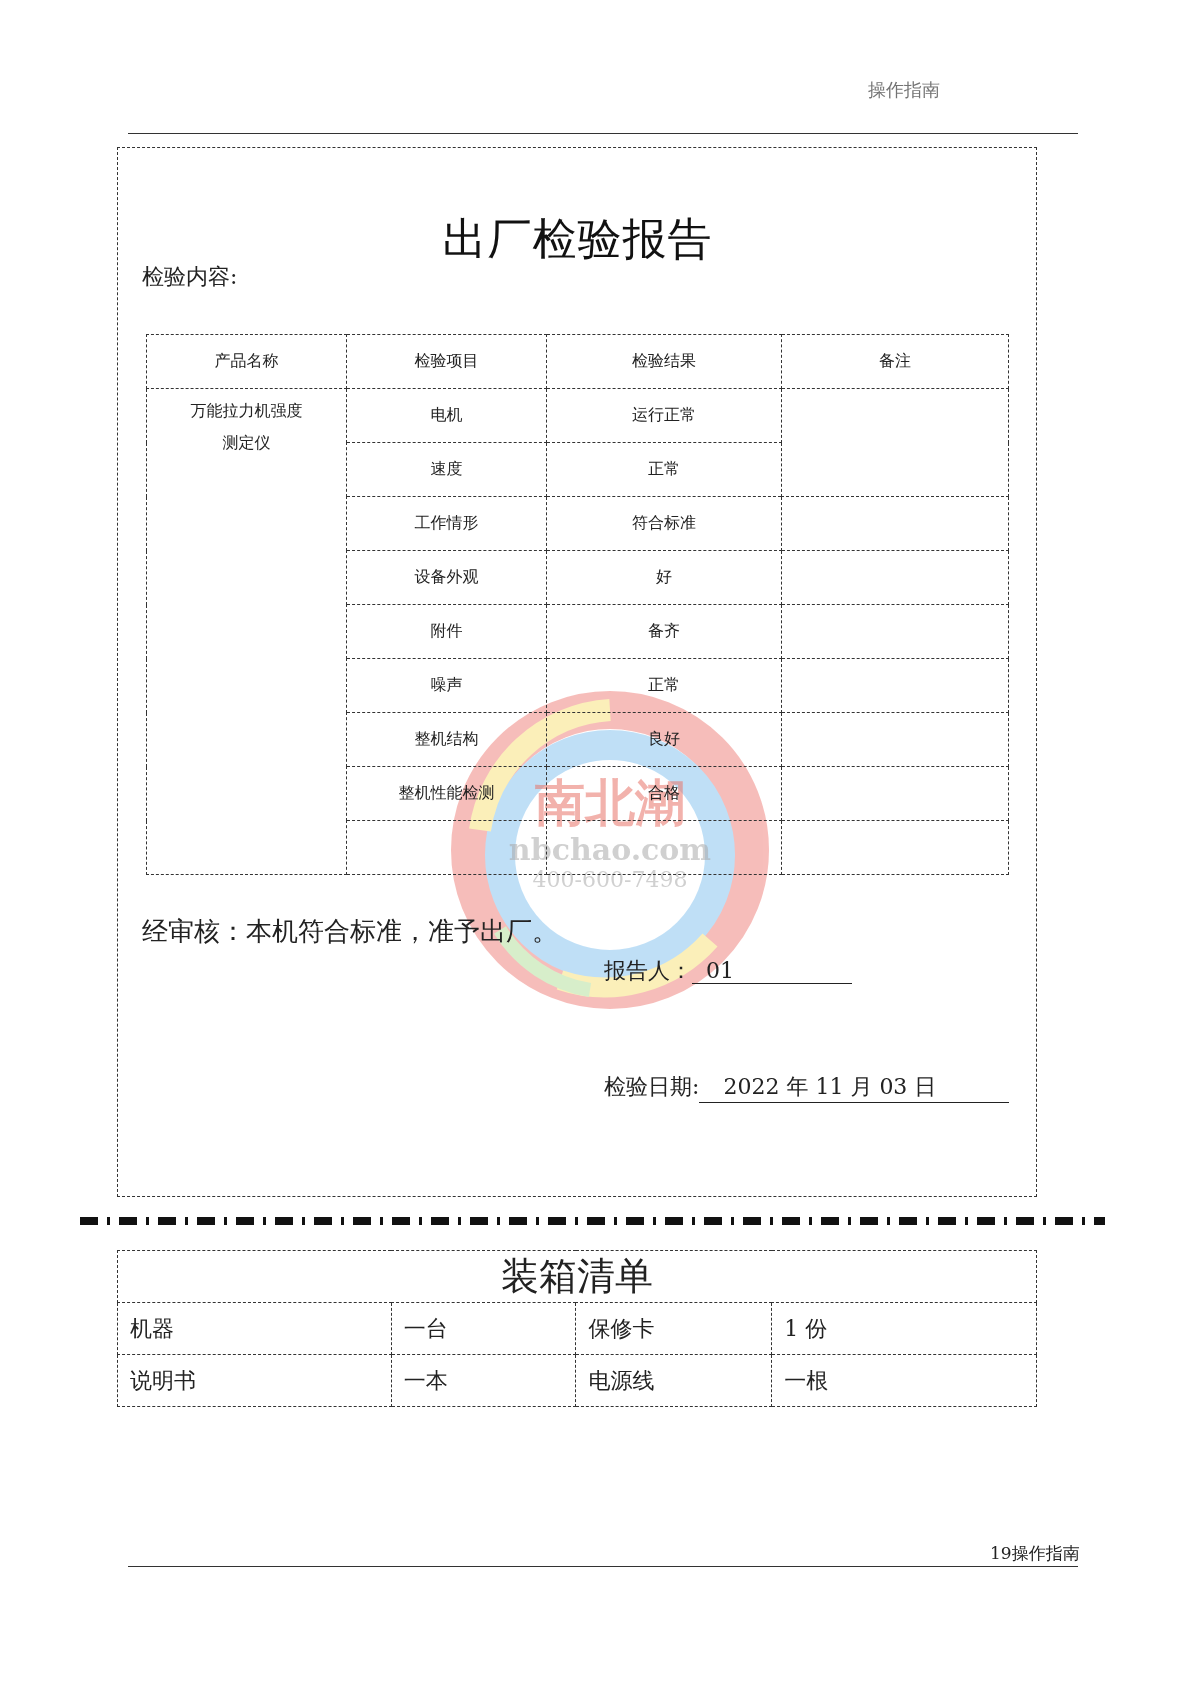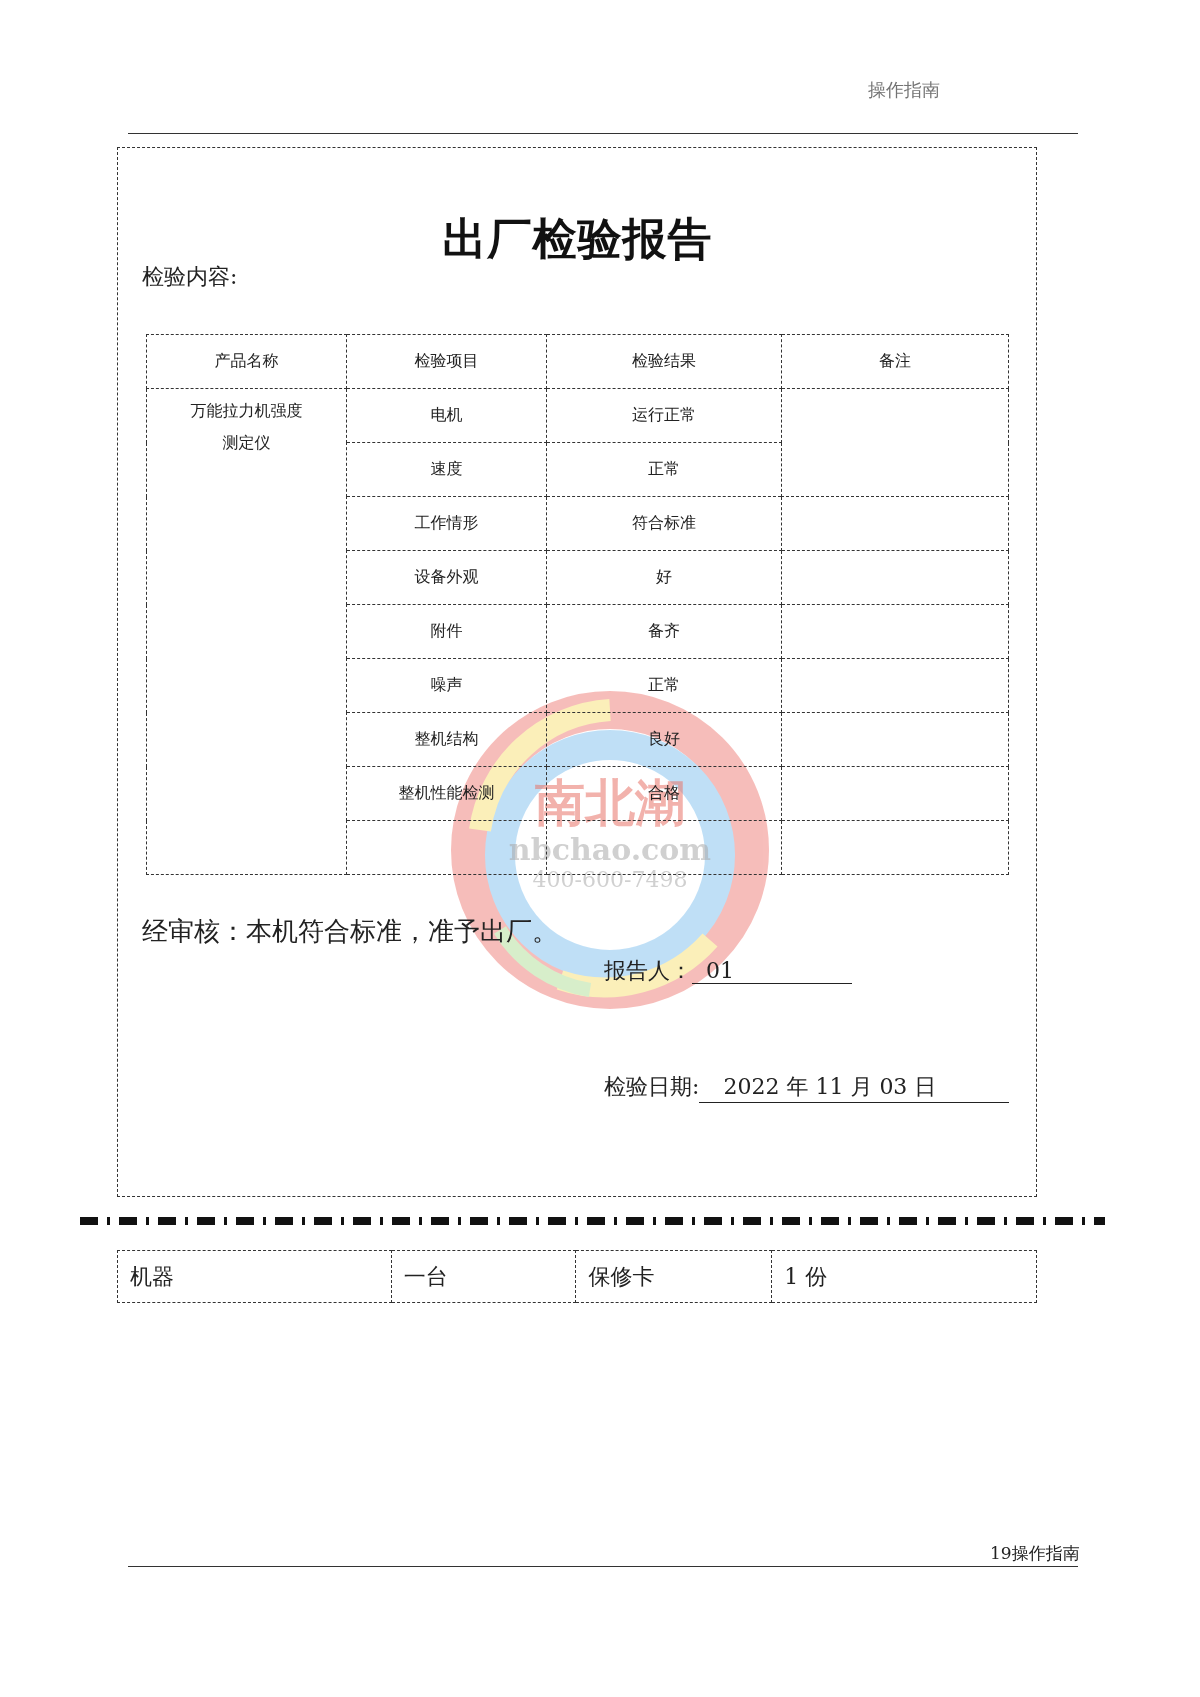--- a/index.html
+++ b/index.html
@@ -4,21 +4,21 @@
 <style>
   html, body { margin:0; padding:0; background:#ffffff; }
   body { width:1200px; height:1697px; position:relative; overflow:hidden;
          font-family:"DejaVu Serif","Liberation Serif",serif; color:#222; }
   .abs { position:absolute; }
   .running-head { left:868px; top:78px; font-size:18px; color:#737373; }
   .rule { height:0; border-top:1.5px solid #333; }
   .report-box { left:117px; top:147px; width:920px; height:1050px;
                 border:1px dashed #333; box-sizing:border-box; }
   .report-title { left:0; width:1155px; top:210px; text-align:center;
-                  font-size:44px; font-weight:bold; color:#111; letter-spacing:1px; }
+                  font-size:44px; font-weight:normal; color:#111; letter-spacing:1px; }
   .label-inspect { left:142px; top:262px; font-size:22px; }
   table.insp { position:absolute; left:146px; top:334px; border-collapse:collapse; }
   table.insp td { border:1px dashed #333; text-align:center; font-size:16px;
                   height:53px; padding:0; vertical-align:middle; }
   table.insp td.prod { vertical-align:top; padding-top:6px; line-height:32px; }
   .approve { left:142px; top:914px; font-size:26px; }
   .sign { font-size:22px; }
   .uline { display:inline-block; border-bottom:1.5px solid #222; }
   .cut-line2 { left:80px; top:1217px; width:1025px; height:8px;
     background: repeating-linear-gradient(90deg,#111 0 18px,transparent 18px 27px,#111 27px 30px,transparent 30px 39px); }
@@ -129,23 +129,32 @@
 <div class="abs cut-line2"></div>
 
 <table class="pack">
   <colgroup>
     <col style="width:274px">
       <col style="width:185px">
       <col style="width:196px">
       <col style="width:265px">
   </colgroup>
   <tbody>
+      <tr>
+    <td class="pack-title" colspan="4">装箱清单</td>
+  </tr>
   <tr>
     <td>机器</td>
     <td>一台</td>
     <td>保修卡</td>
     <td>1 份</td>
+  </tr>
+  <tr>
+    <td>说明书</td>
+    <td>一本</td>
+    <td>电源线</td>
+    <td>一根</td>
   </tr>
 </tbody>
   </table>
 
 <div class="abs footer">19操作指南</div>
 <div class="abs rule" style="left:128px; top:1566px; width:950px;"></div>
 
 </body></html>

